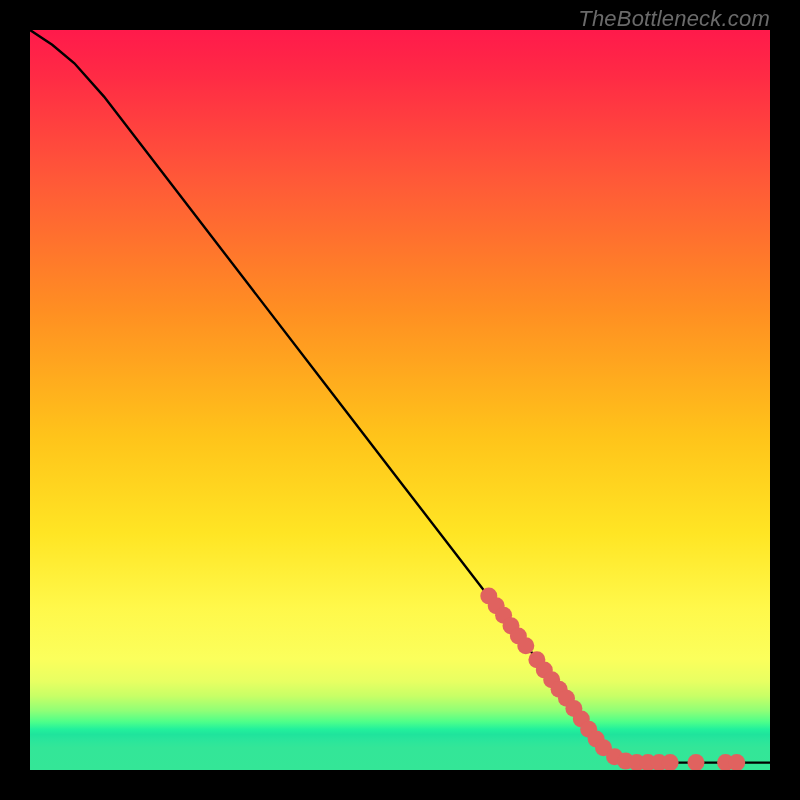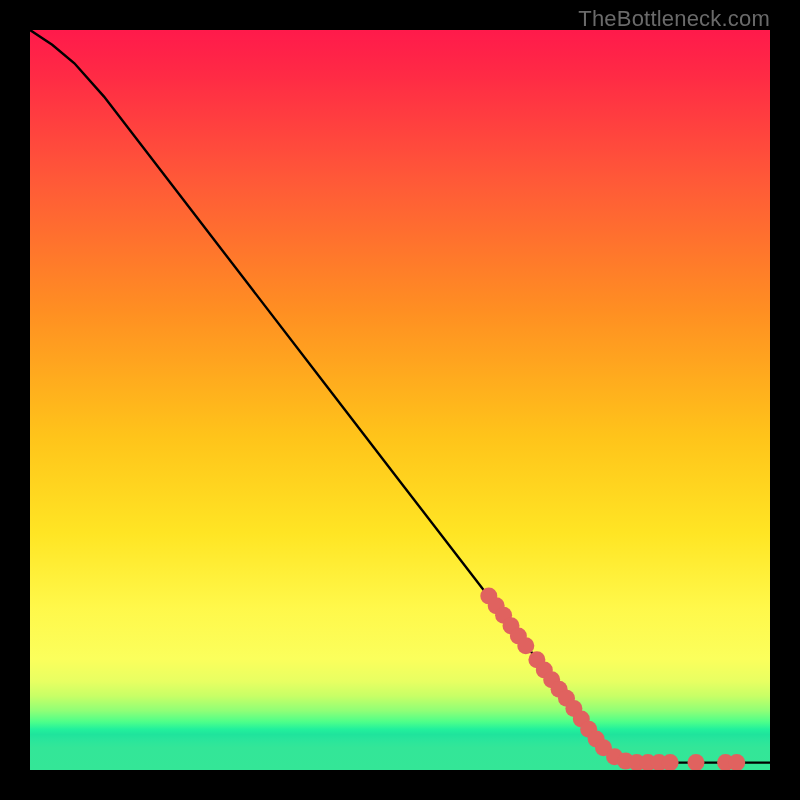--- a/index.html
+++ b/index.html
@@ -9,20 +9,21 @@
     height: 800px;
     background: #000;
     overflow: hidden;
     font-family: Arial, Helvetica, sans-serif;
   }
   .wrap {
     position: relative;
     width: 800px;
     height: 800px;
     background: #000;
+    font-style: italic;
   }
   .plot {
     position: absolute;
     left: 30px;
     top: 30px;
     width: 740px;
     height: 740px;
     background: linear-gradient(to bottom,
       #ff1a4b 0%,
       #ff2a45 6%,

